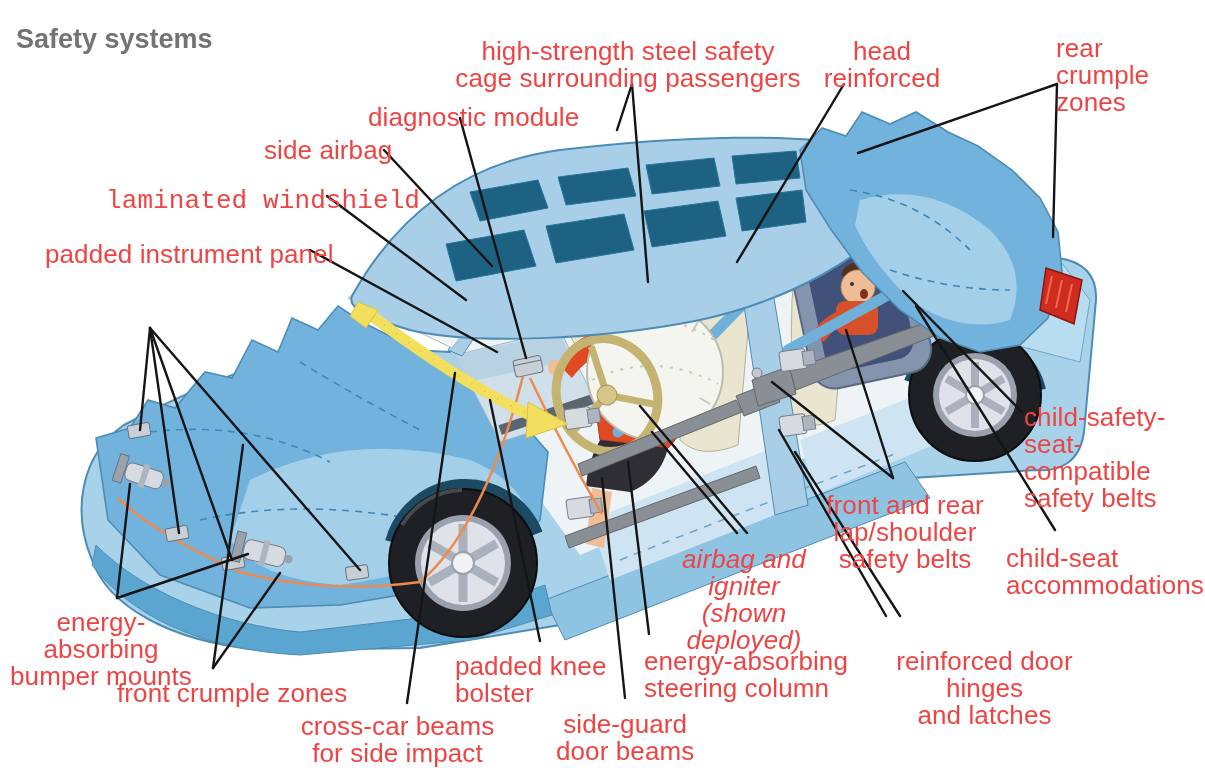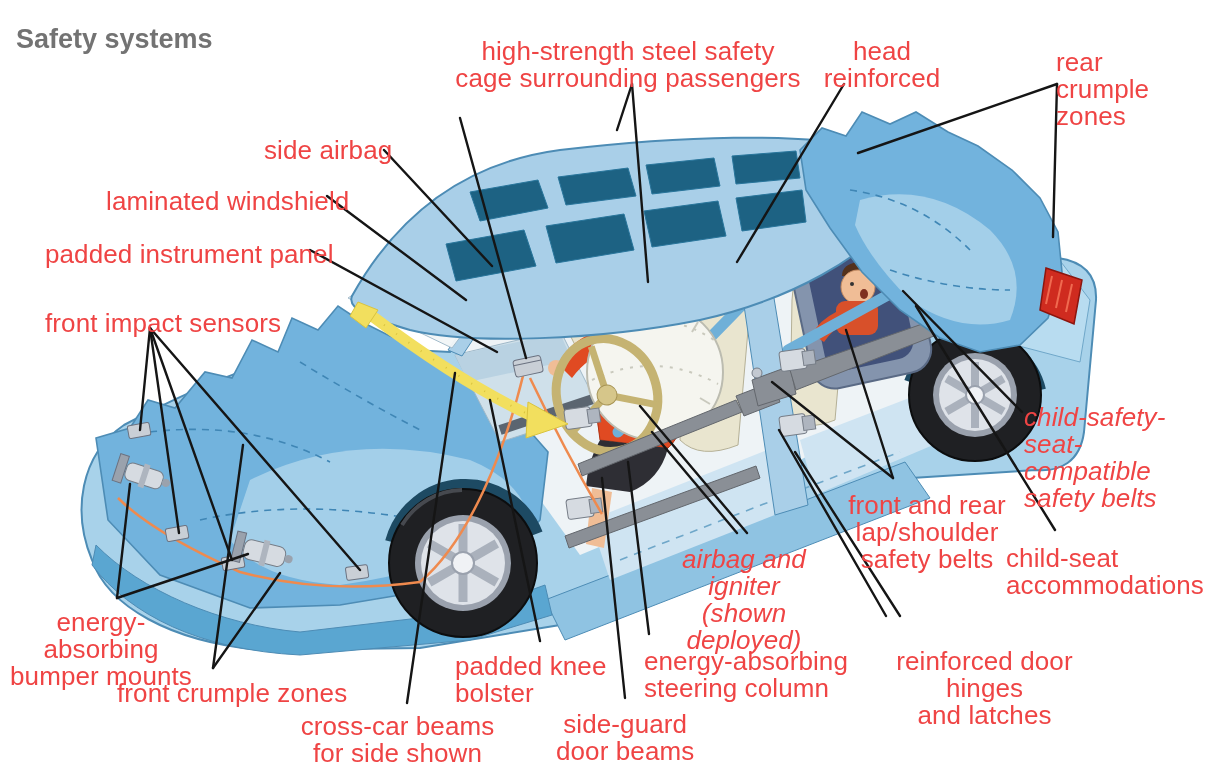--- a/index.html
+++ b/index.html
@@ -306,42 +306,42 @@
     <line x1="900" y1="616" x2="795" y2="452"></line>
   </g>
 </svg>
 
   <div id="title">Safety systems</div>
 
   <div class="lbl center" style="left:448px;top:27px;width:360px;">high-strength steel safety
 cage surrounding passengers</div>
   <div class="lbl center" style="left:806px;top:27px;width:152px;">head
 reinforced</div>
-  <div class="lbl" style="left:1056px;top:38px;width:145px;">rear crumple
+  <div class="lbl" style="left:1056px;top:24px;width:145px;">rear crumple
 zones</div>
+  <div class="lbl" style="left:368px;top:93px;">diagnostic module</div>
   <div class="lbl" style="left:264px;top:126px;">side airbag</div>
-  <div class="lbl" style="left:106px;top:177px;">laminated windshield</div>
+  <div class="lbl" style="left:106px;top:177px;font-family:Liberation Mono, monospace;">laminated windshield</div>
   <div class="lbl" style="left:45px;top:230px;text-align:center;">padded instrument panel</div>
-  <div class="lbl" style="left:45px;top:299px;">front impact sensors</div>
   <div class="lbl center" style="left:2px;top:598px;width:198px;">energy-absorbing
 bumper mounts</div>
   <div class="lbl" style="left:117px;top:669px;">front crumple zones</div>
   <div class="lbl center" style="left:300px;top:702px;width:195px;">cross-car beams
-for side shown</div>
+for side impact</div>
   <div class="lbl" style="left:455px;top:642px;">padded knee
 bolster</div>
   <div class="lbl" style="left:556px;top:700px;text-align:center;">side-guard
 door beams</div>
   <div class="lbl" style="left:644px;top:637px;">energy-absorbing
 steering column</div>
   <div class="lbl center" style="left:648px;top:535px;width:192px;font-style:italic;">airbag and igniter
 (shown deployed)</div>
-  <div class="lbl center" style="left:843px;top:481px;width:168px;">front and rear
+  <div class="lbl center" style="left:821px;top:481px;width:168px;">front and rear
 lap/shoulder
 safety belts</div>
-  <div class="lbl" style="left:1024px;top:393px;font-style:italic;">child-safety-
+  <div class="lbl" style="left:1024px;top:393px;">child-safety-
 seat-compatible
 safety belts</div>
   <div class="lbl" style="left:1006px;top:534px;">child-seat
 accommodations</div>
   <div class="lbl center" style="left:862px;top:637px;width:245px;">reinforced door hinges
 and latches</div>
 </div>
 
 </body></html>

